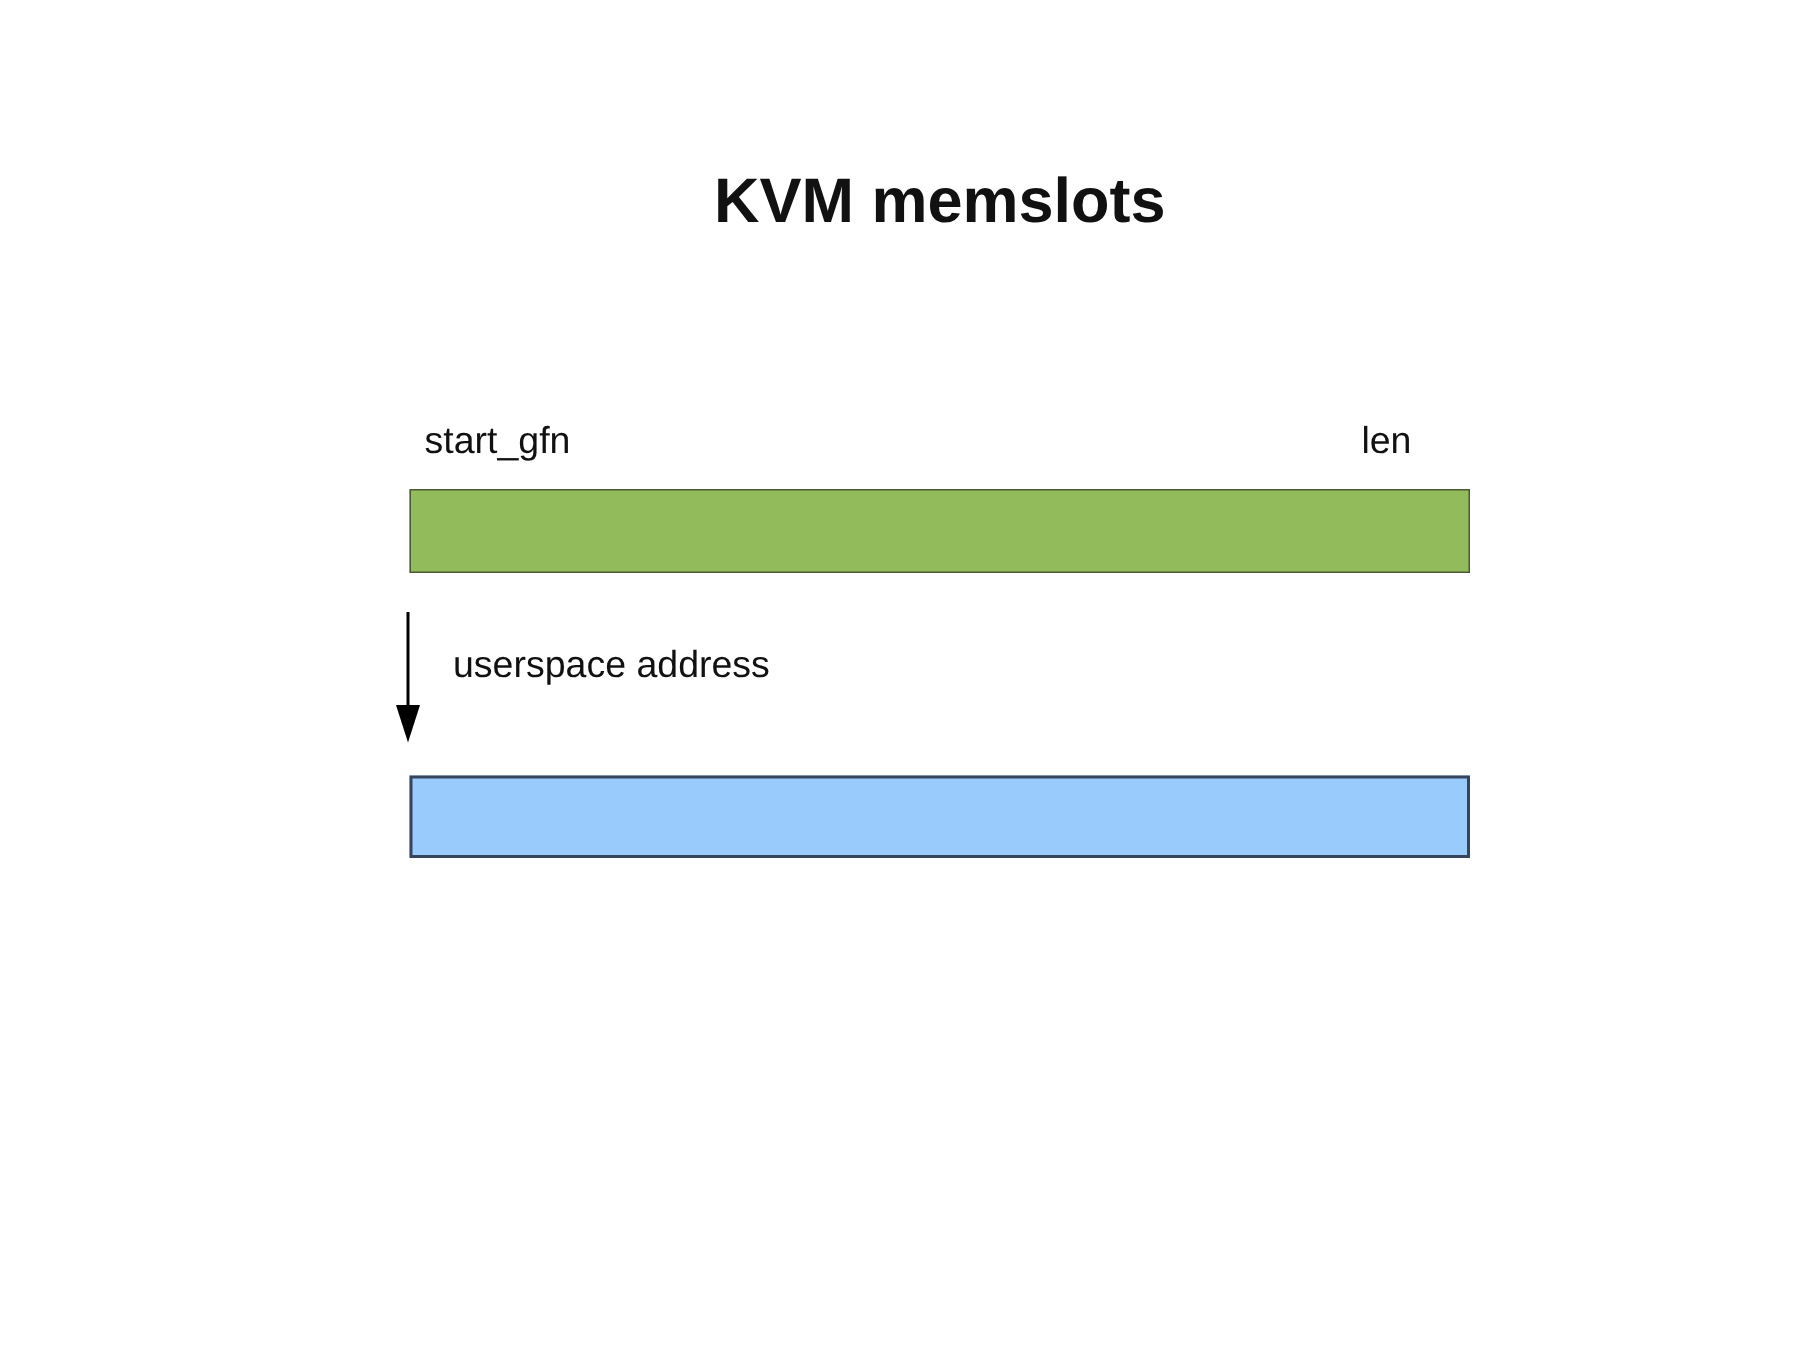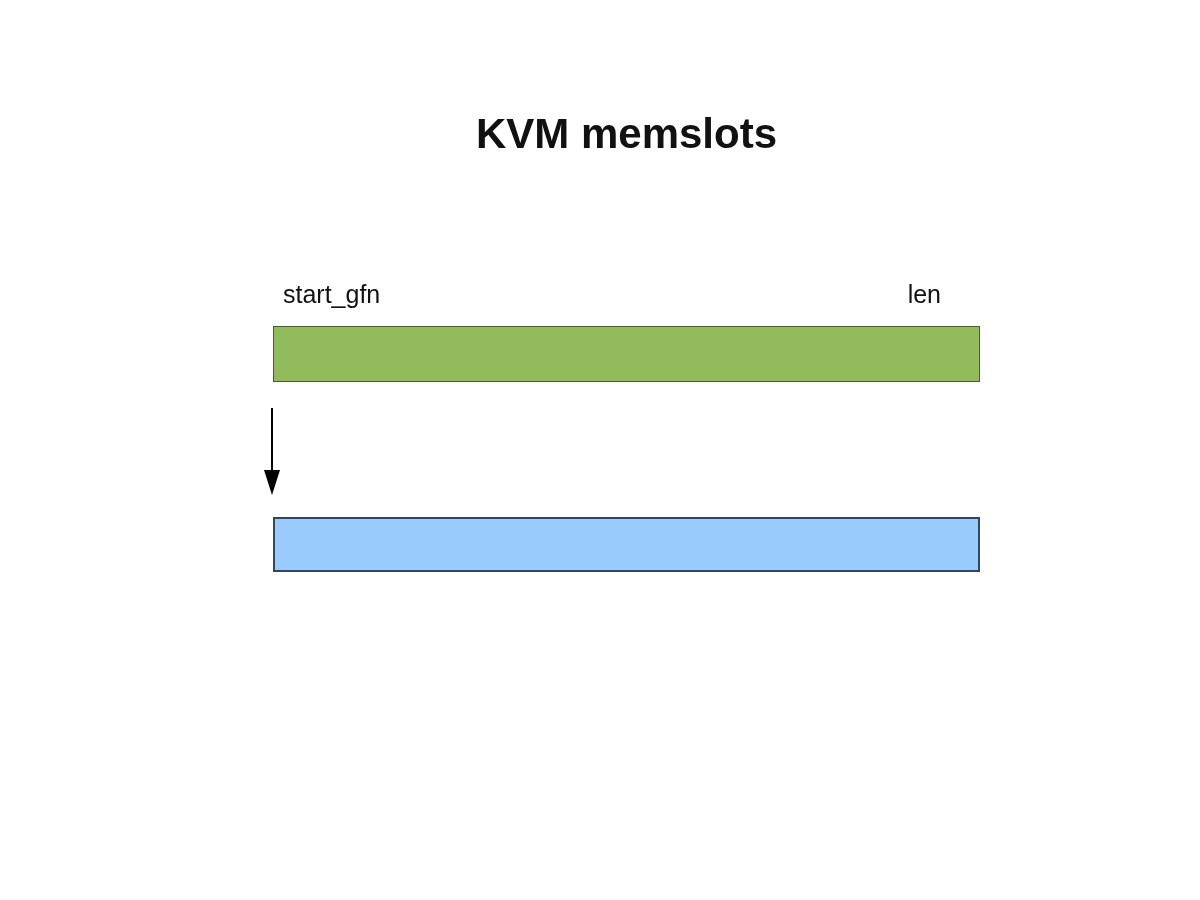--- a/index.html
+++ b/index.html
@@ -113,16 +113,17 @@
     <span>len</span>
   </div>
 
   <div class="bar green"></div>
 
   <div class="arrow">
     <div class="arrow-line"></div>
     <div class="arrow-head"></div>
   </div>
 
+  <span class="ua-label">userspace address</span>
 
   <div class="bar blue"></div>
 
 </div>
 
 </body></html>

